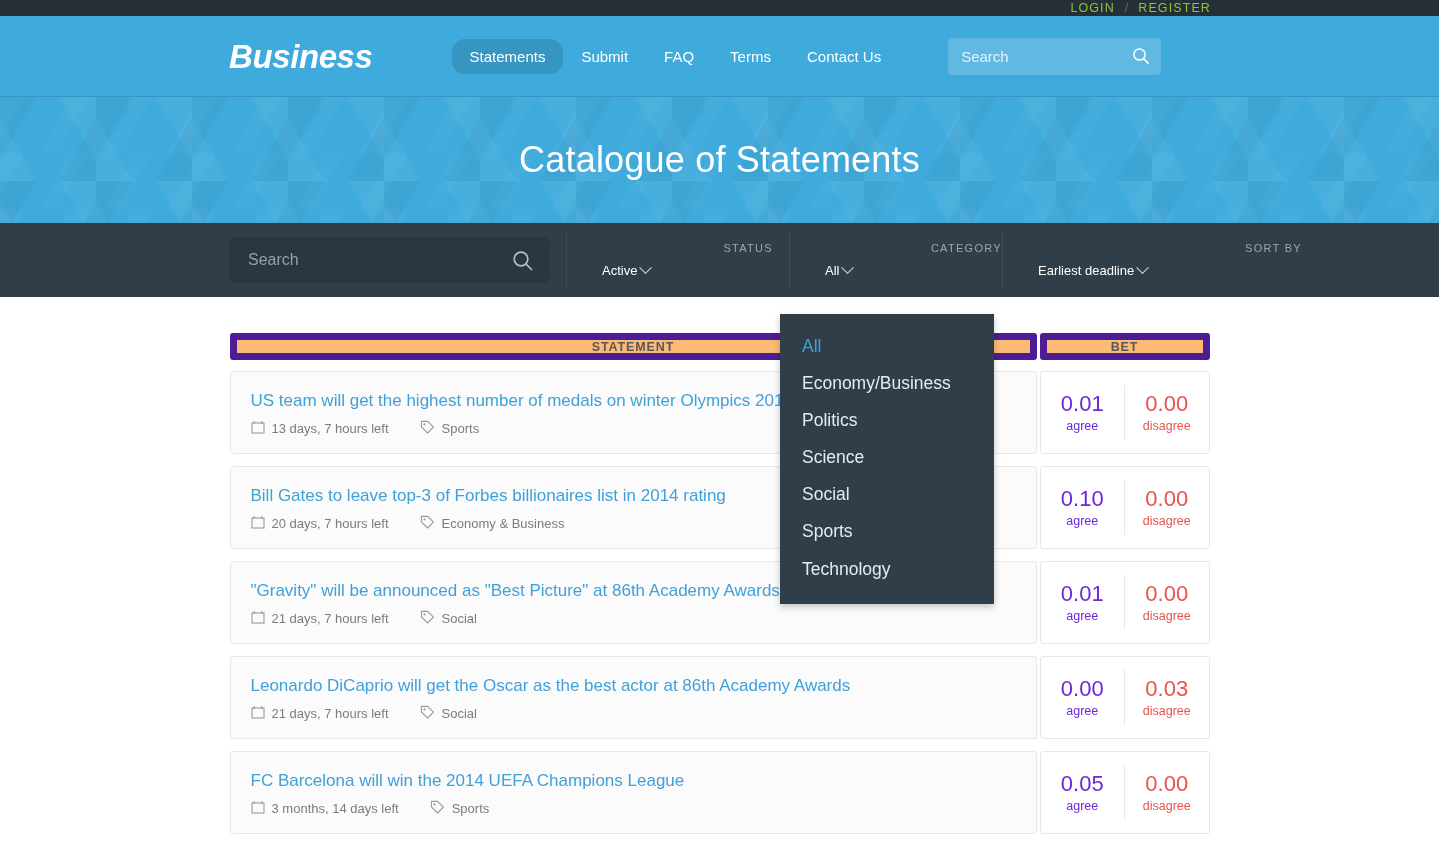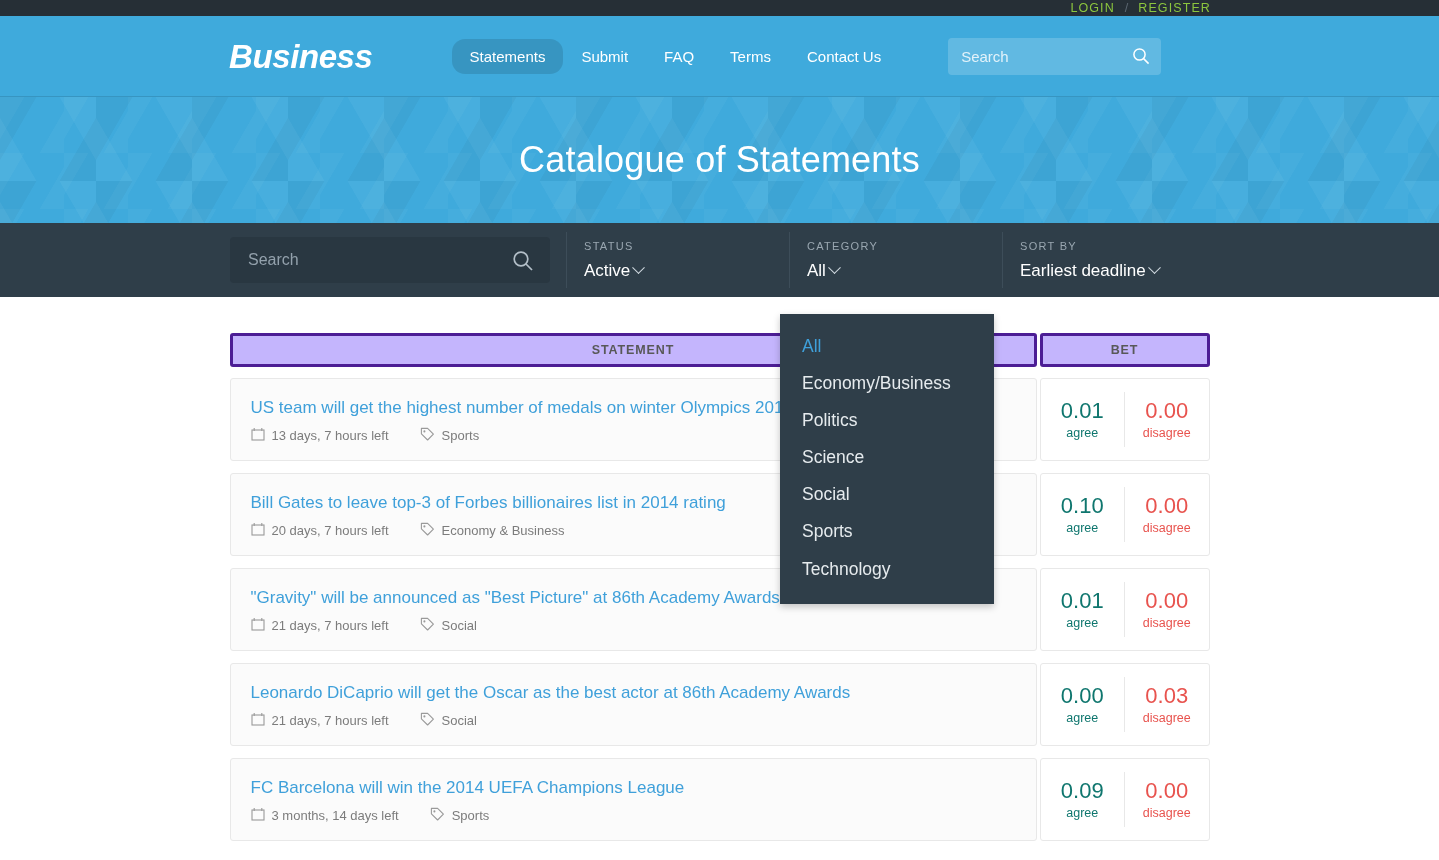--- a/index.html
+++ b/index.html
@@ -148,41 +148,42 @@
     font-family: inherit;
     padding: 0 44px 0 18px;
     width: 100%;
     height: 100%;
   }
   .fb-search input::placeholder { color: #93a1ac; }
   .fb-search .mag { position: absolute; right: 16px; top: 13px; }
 
   .fb-group {
     height: 56px;
-    padding: 0 0 0 17px;
+    padding: 0 0 0 35px;
     border-left: 1px solid #3d4d59;
     display: flex;
     flex-direction: column;
     justify-content: center;
     position: relative;
     margin-left: 16px;
+    text-align: right;
   }
   .fb-group.g-status { width: 207px; }
   .fb-group.g-category { width: 213px; margin-left: 16px; }
   .fb-group.g-sort { width: 300px; margin-left: 0; }
   .fb-label {
     color: #9aa7b1;
     font-size: 11px;
     letter-spacing: 1.3px;
     margin-bottom: 9px;
     text-transform: uppercase;
   }
   .fb-value {
     color: #ffffff;
-    font-size: 17px;
+    font-size: 13px;
     display: flex;
     align-items: center;
     gap: 4px;
     cursor: pointer;
     white-space: nowrap;
   }
   .caret {
     display: inline-block;
     width: 9px; height: 9px;
     border-right: 1.6px solid #cfd8de;
@@ -217,24 +218,24 @@
     width: 980px;
     margin: 0 auto;
     padding-top: 36px;
   }
   .thead {
     display: flex;
     gap: 3px;
     margin-bottom: 11px;
   }
   .th {
-    background: #c4b5fd;
-    border: 3px solid #4c1d95;
+    background: #fdba74;
+    border: 7px solid #4c1d95;
     border-radius: 3px;
-    height: 34px;
+    height: 27px;
     display: flex;
     align-items: center;
     justify-content: center;
     color: #585858;
     font-size: 12.5px;
     font-weight: bold;
     letter-spacing: 0.9px;
   }
   .th-statement { width: 807px; }
   .th-bet { width: 170px; }
@@ -283,21 +284,21 @@
     align-items: stretch;
   }
   .bet-half {
     flex: 1;
     display: flex;
     flex-direction: column;
     align-items: center;
     justify-content: center;
     cursor: pointer;
   }
-  .bet-half.agree { color: #0f766e; }
+  .bet-half.agree { color: #6d28d9; }
   .bet-half.disagree { color: #e8534e; border-left: 1px solid #e8e8e8; margin: 13px 0; }
   .bet-val { font-size: 22px; font-weight: 300; line-height: 1.1; }
   .bet-lab { font-size: 12.5px; margin-top: 3px; }
 </style>
 </head>
 <body>
 
 <div class="topbar">
   <a href="#">LOGIN</a>
   <span class="sep">/</span>
@@ -557,21 +558,21 @@
               <path d="M1.4 1.4 L7.6 1.4 L13.4 7.2 L7.6 13 L1.4 6.8 Z" fill="none" stroke="#9a9a9a" stroke-width="1.1" stroke-linejoin="round"></path>
               <circle cx="4.4" cy="4.4" r="1.05" fill="#9a9a9a"></circle>
             </svg>
           </span>
           <span>Sports</span>
         </span>
       </div>
     </div>
     <div class="row-bet">
       <div class="bet-half agree">
-        <span class="bet-val">0.09</span>
+        <span class="bet-val">0.05</span>
         <span class="bet-lab">agree</span>
       </div>
       <div class="bet-half disagree">
         <span class="bet-val">0.00</span>
         <span class="bet-lab">disagree</span>
       </div>
     </div>
   </div>
 
 </div>

